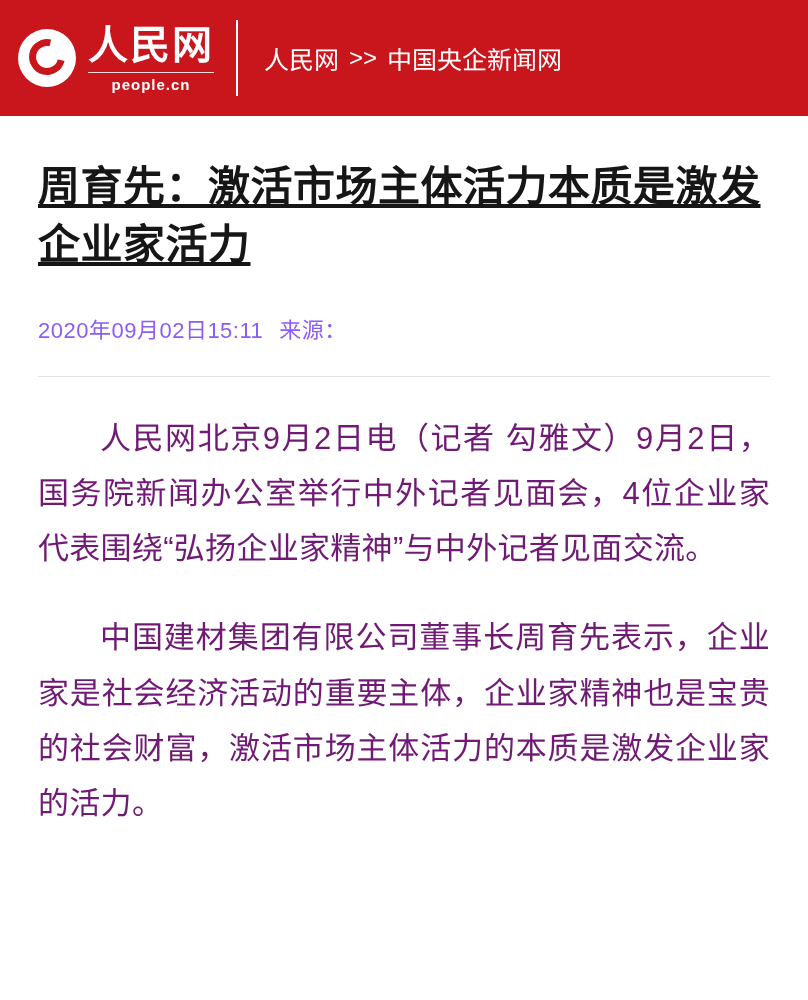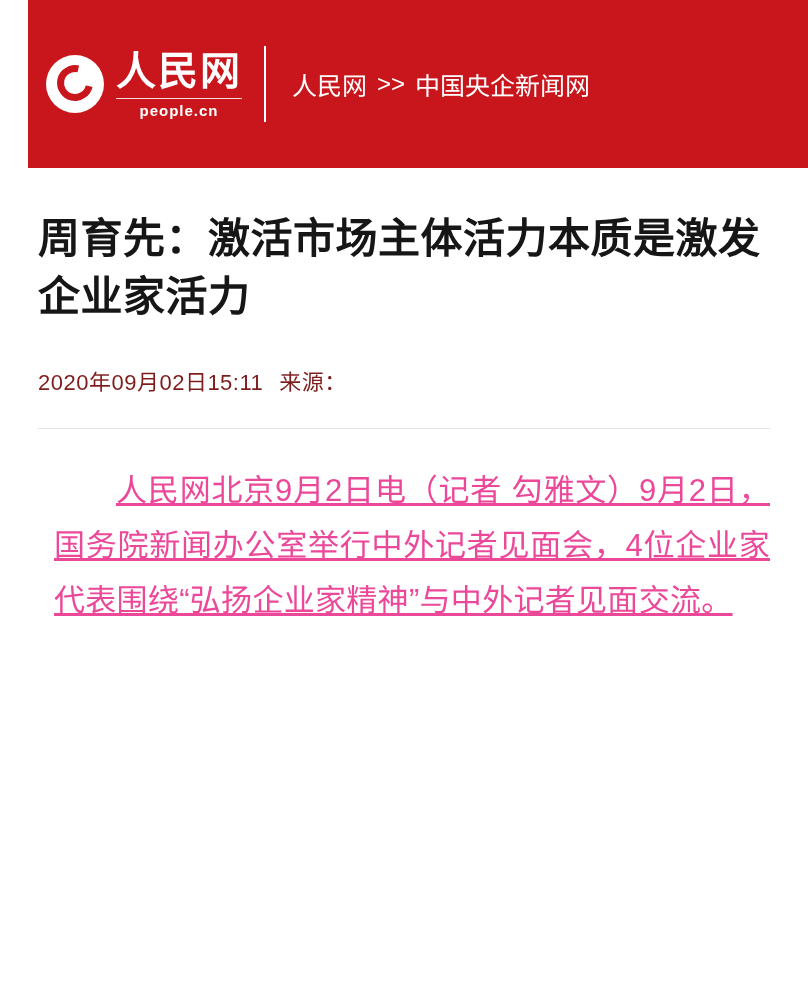--- a/index.html
+++ b/index.html
@@ -11,26 +11,25 @@
     width: 808px;
     min-height: 1000px;
     font-family: "Liberation Sans", "DejaVu Sans", sans-serif;
     color: #1a1a1a;
     -webkit-font-smoothing: antialiased;
   }
 
   
   .site-header {
     background: #c9161d;
-    height: 168px;
+    height: 116px;
     display: flex;
     align-items: center;
     padding: 0 0 0 18px;
     box-sizing: border-box;
-    margin-left: 28px;
   }
   .logo-block {
     display: flex;
     align-items: center;
     padding-right: 22px;
     border-right: 2px solid #ffffff;
     height: 76px;
     box-sizing: border-box;
   }
   .logo-mark {
@@ -97,24 +96,25 @@
     padding: 0 38px;
     box-sizing: border-box;
   }
   .article-title {
     font-size: 42px;
     line-height: 1.38;
     font-weight: bold;
     color: #161616;
     margin: 42px 0 0 0;
     letter-spacing: 0.5px;
+    text-decoration: underline;
   }
   .article-meta {
     margin-top: 38px;
-    color: #7f1d1d;
+    color: #8b5cf6;
     font-size: 22px;
     letter-spacing: 0.5px;
     display: flex;
     flex-wrap: wrap;
     align-items: flex-start;
   }
   .article-meta .meta-sep {
     display: inline-block;
     width: 16px;
   }
@@ -122,26 +122,25 @@
     border: 0;
     border-top: 1px solid #e2e2e2;
     margin: 32px 0 0 0;
   }
   .article-body {
     margin-top: 10px;
   }
   .article-body p {
     font-size: 31px;
     line-height: 1.78;
-    color: #ec4899;
+    color: #701a75;
     text-indent: 2em;
-    margin: 34px 0 0 16px;
+    margin: 34px 0 0 0;
     text-align: justify;
     letter-spacing: 0.3px;
-    text-decoration: underline;
   }
 </style>
 </head>
 <body>
 
 <div class="site-header">
   <div class="logo-block">
     <div class="logo-mark"></div>
     <div class="logo-text">
       <span class="logo-cn">人民网</span>
@@ -161,14 +160,15 @@
   <div class="article-meta">
     <span>2020年09月02日15:11</span>
     <span class="meta-sep"></span>
     <span>来源：</span>
   </div>
 
   <hr class="divider">
 
   <div class="article-body">
     <p>人民网北京9月2日电（记者 勾雅文）9月2日，国务院新闻办公室举行中外记者见面会，4位企业家代表围绕“弘扬企业家精神”与中外记者见面交流。</p>
+    <p>中国建材集团有限公司董事长周育先表示，企业家是社会经济活动的重要主体，企业家精神也是宝贵的社会财富，激活市场主体活力的本质是激发企业家的活力。</p>
   </div>
 </div>
 
 </body></html>

